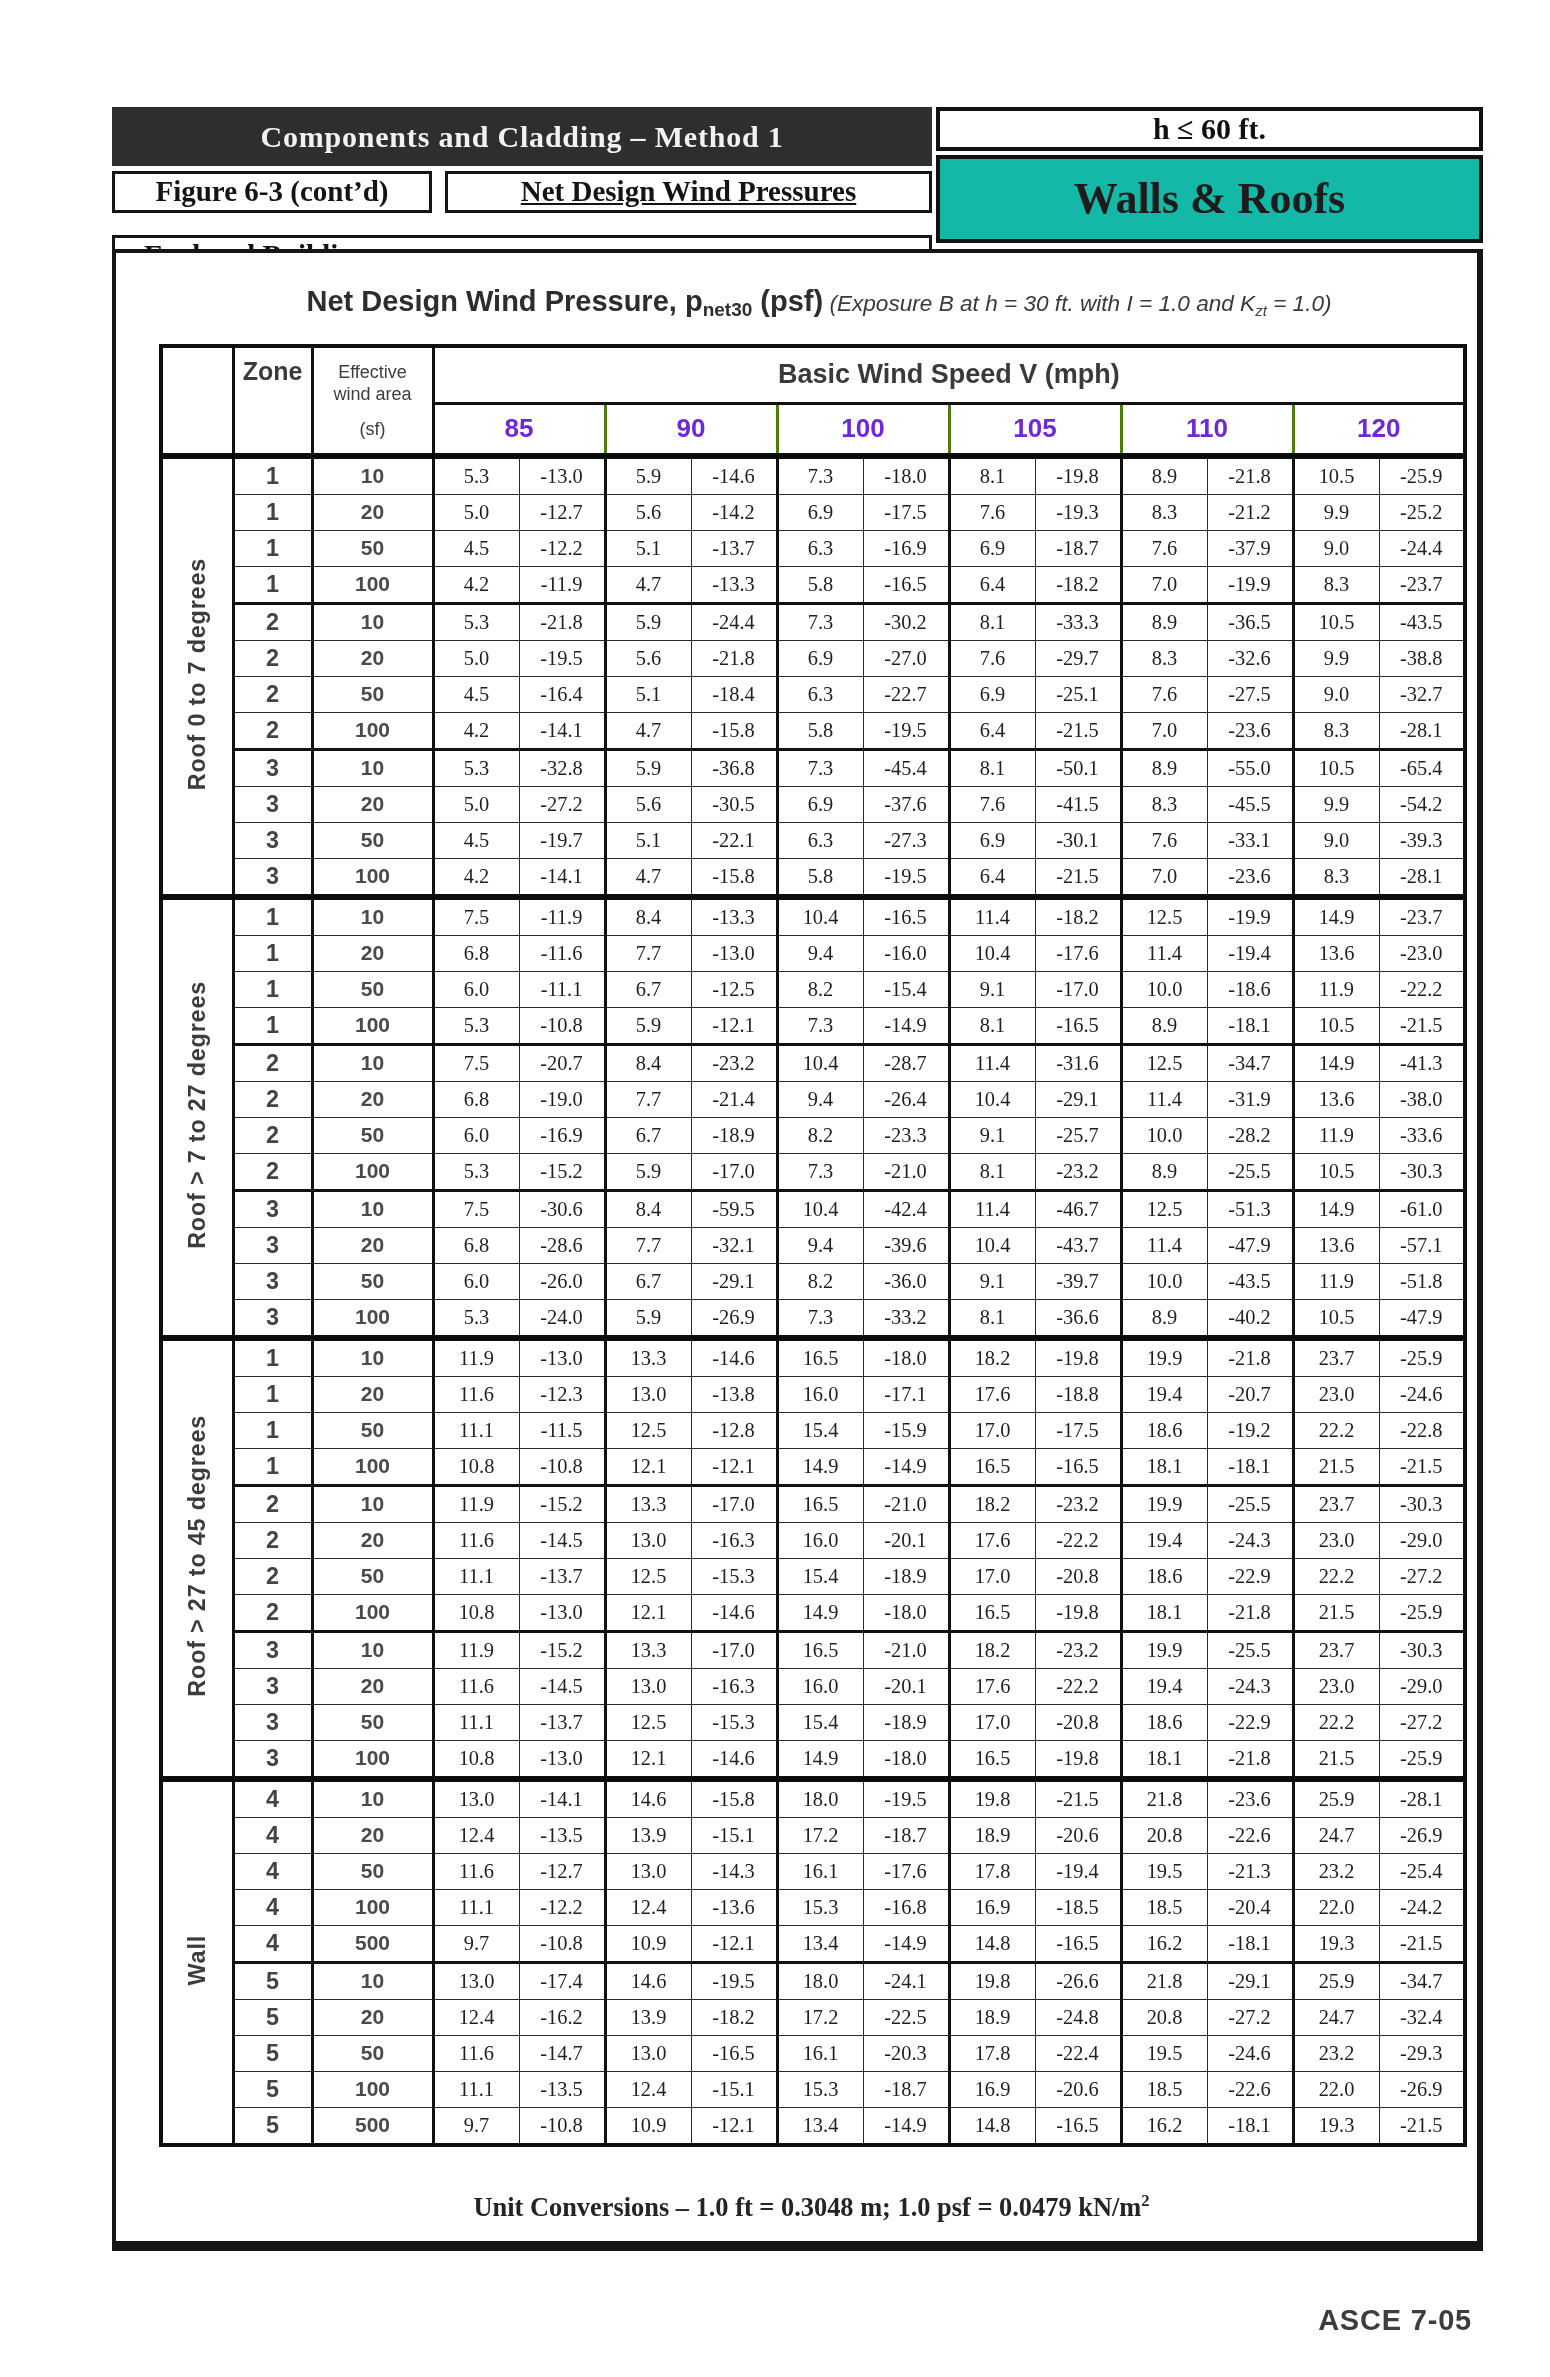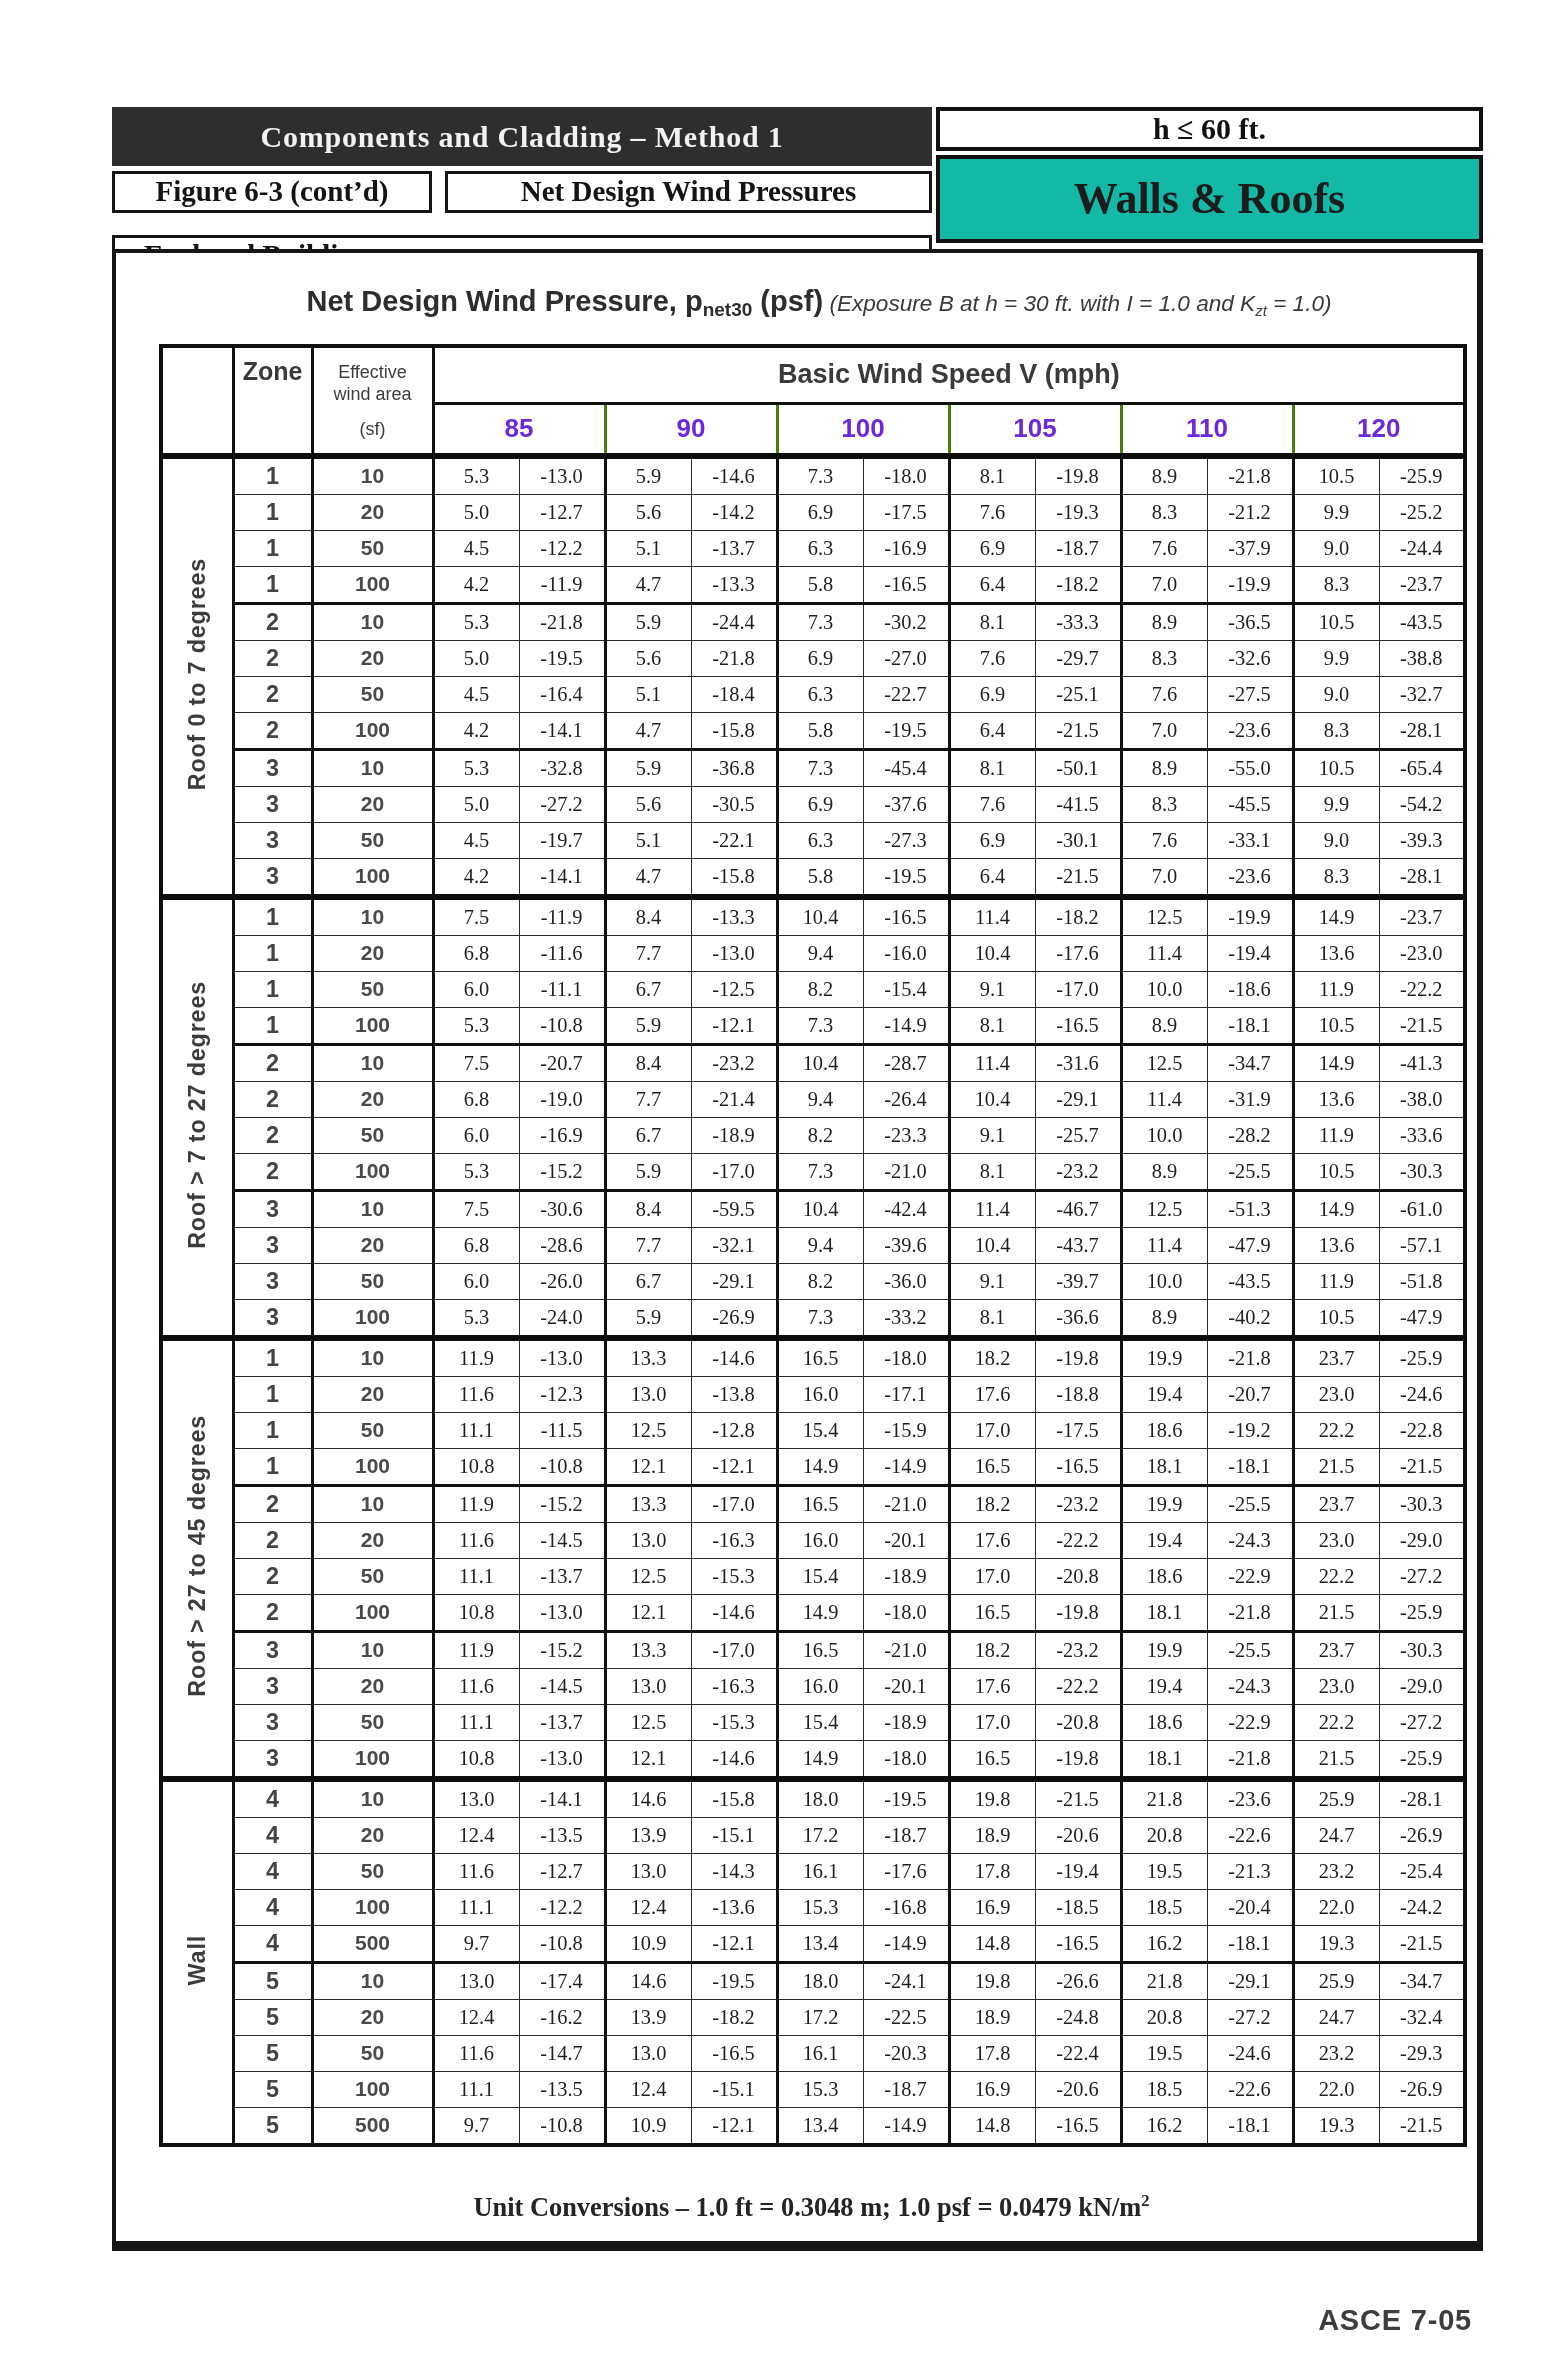--- a/index.html
+++ b/index.html
@@ -15,21 +15,21 @@
     display:flex; align-items:center; justify-content:center; letter-spacing:0.8px;
     margin-bottom:4.5px; box-sizing:border-box;
   }
   .hrow2 { display:flex; gap:13px; margin-bottom:22px; }
   .hbox {
     border:3.8px solid #161616; background:#fff; box-sizing:border-box;
     font-family:"Liberation Serif", serif; font-weight:bold; font-size:29px; color:#141414;
     display:flex; align-items:center; justify-content:center;
   }
   .figbox { width:320px; height:42px; }
-  .subbox { flex:1; height:42px; }
+  .subbox { flex:1; height:42px;text-decoration:underline; }
   .enclbox { height:42px; justify-content:flex-start; padding-left:29px; }
   .hdr-right { position:absolute; left:936px; top:107px; width:547px; }
   .hlimit {
     height:44px; border:4.5px solid #111; box-sizing:border-box; background:#fff;
     font-family:"Liberation Serif", serif; font-weight:bold; font-size:30px; color:#111;
     display:flex; align-items:center; justify-content:center; margin-bottom:3.8px;
   }
   .wrbox {
     height:88px; border:4.5px solid #111; box-sizing:border-box; background:#14b8a6;
     font-family:"Liberation Serif", serif; font-weight:bold; font-size:44px; color:#1c1c1c;

